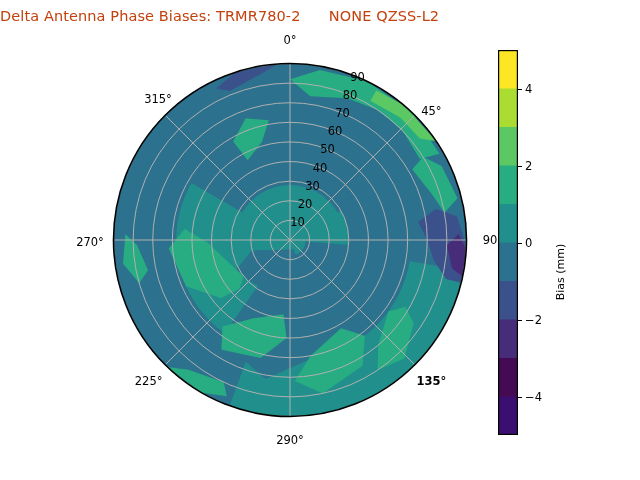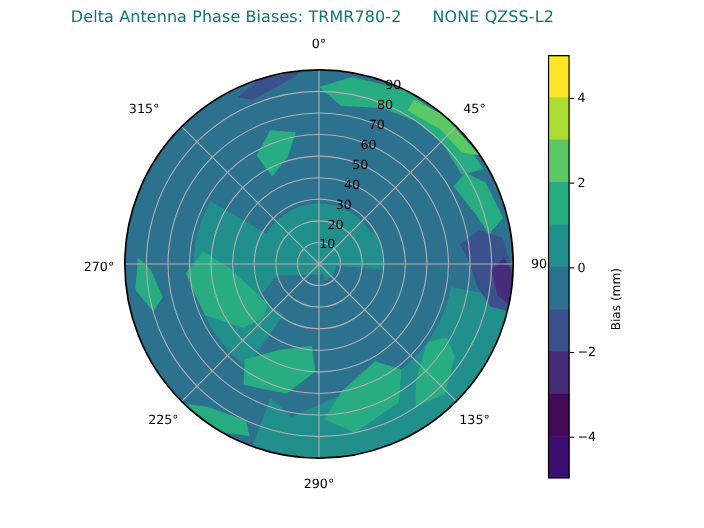--- a/index.html
+++ b/index.html
@@ -4,21 +4,21 @@
 <style>
   html,body{margin:0;padding:0;}
   body{
     width:640px;height:480px;background:#ffffff;
     font-family:"DejaVu Sans","Liberation Sans",sans-serif;
     overflow:hidden;position:relative;
   }
   #figure{position:absolute;left:0;top:0;width:640px;height:480px;}
   #title{
     position:absolute;left:0;top:8px;width:568px;
-    text-align:center;font-size:14.5px;color:#0f766e;
+    font-size:14.5px;color:#c2410c;
     letter-spacing:0.1px;white-space:pre;
   }
   .ang-label{
     position:absolute;font-size:11.5px;color:#000;
     white-space:nowrap;transform:translate(-50%,-50%);
   }
   .cb-tick-label{
     position:absolute;font-size:11.5px;color:#000;white-space:nowrap;
     transform:translate(0,-50%);
   }
@@ -129,22 +129,22 @@
       <div class="cb-tick-mark" style="left: 518px; top: 319.5px;"></div>
       <div class="cb-tick-label" style="left: 525px; top: 319.5px;">−2</div>
       <div class="cb-tick-mark" style="left: 518px; top: 396.5px;"></div>
       <div class="cb-tick-label" style="left: 525px; top: 396.5px;">−4</div>
     </div>
 
   <div id="cb-title" style="left:560px;top:272px;">Bias (mm)</div>
 
   <div id="ang-labels">
       <div class="ang-label" style="left: 290px; top: 40px;">0°</div>
-      <div class="ang-label" style="left: 431.4px; top: 99px;">45°</div>
+      <div class="ang-label" style="left: 431.4px; top: 111px;">45°</div>
       <div class="ang-label" style="left: 490px; top: 240px;">90</div>
-      <div class="ang-label" style="left: 431.4px; top: 381.4px;">135°</div>
+      <div class="ang-label" style="left: 431.4px; top: 381.4px; font-weight: bold;">135°</div>
       <div class="ang-label" style="left: 290px; top: 440px;">290°</div>
       <div class="ang-label" style="left: 148.6px; top: 381.4px;">225°</div>
       <div class="ang-label" style="left: 90px; top: 242px;">270°</div>
-      <div class="ang-label" style="left: 131px; top: 98.6px;">315°</div>
+      <div class="ang-label" style="left: 158px; top: 98.6px;">315°</div>
     </div>
 
 </div>
 
 </body></html>

